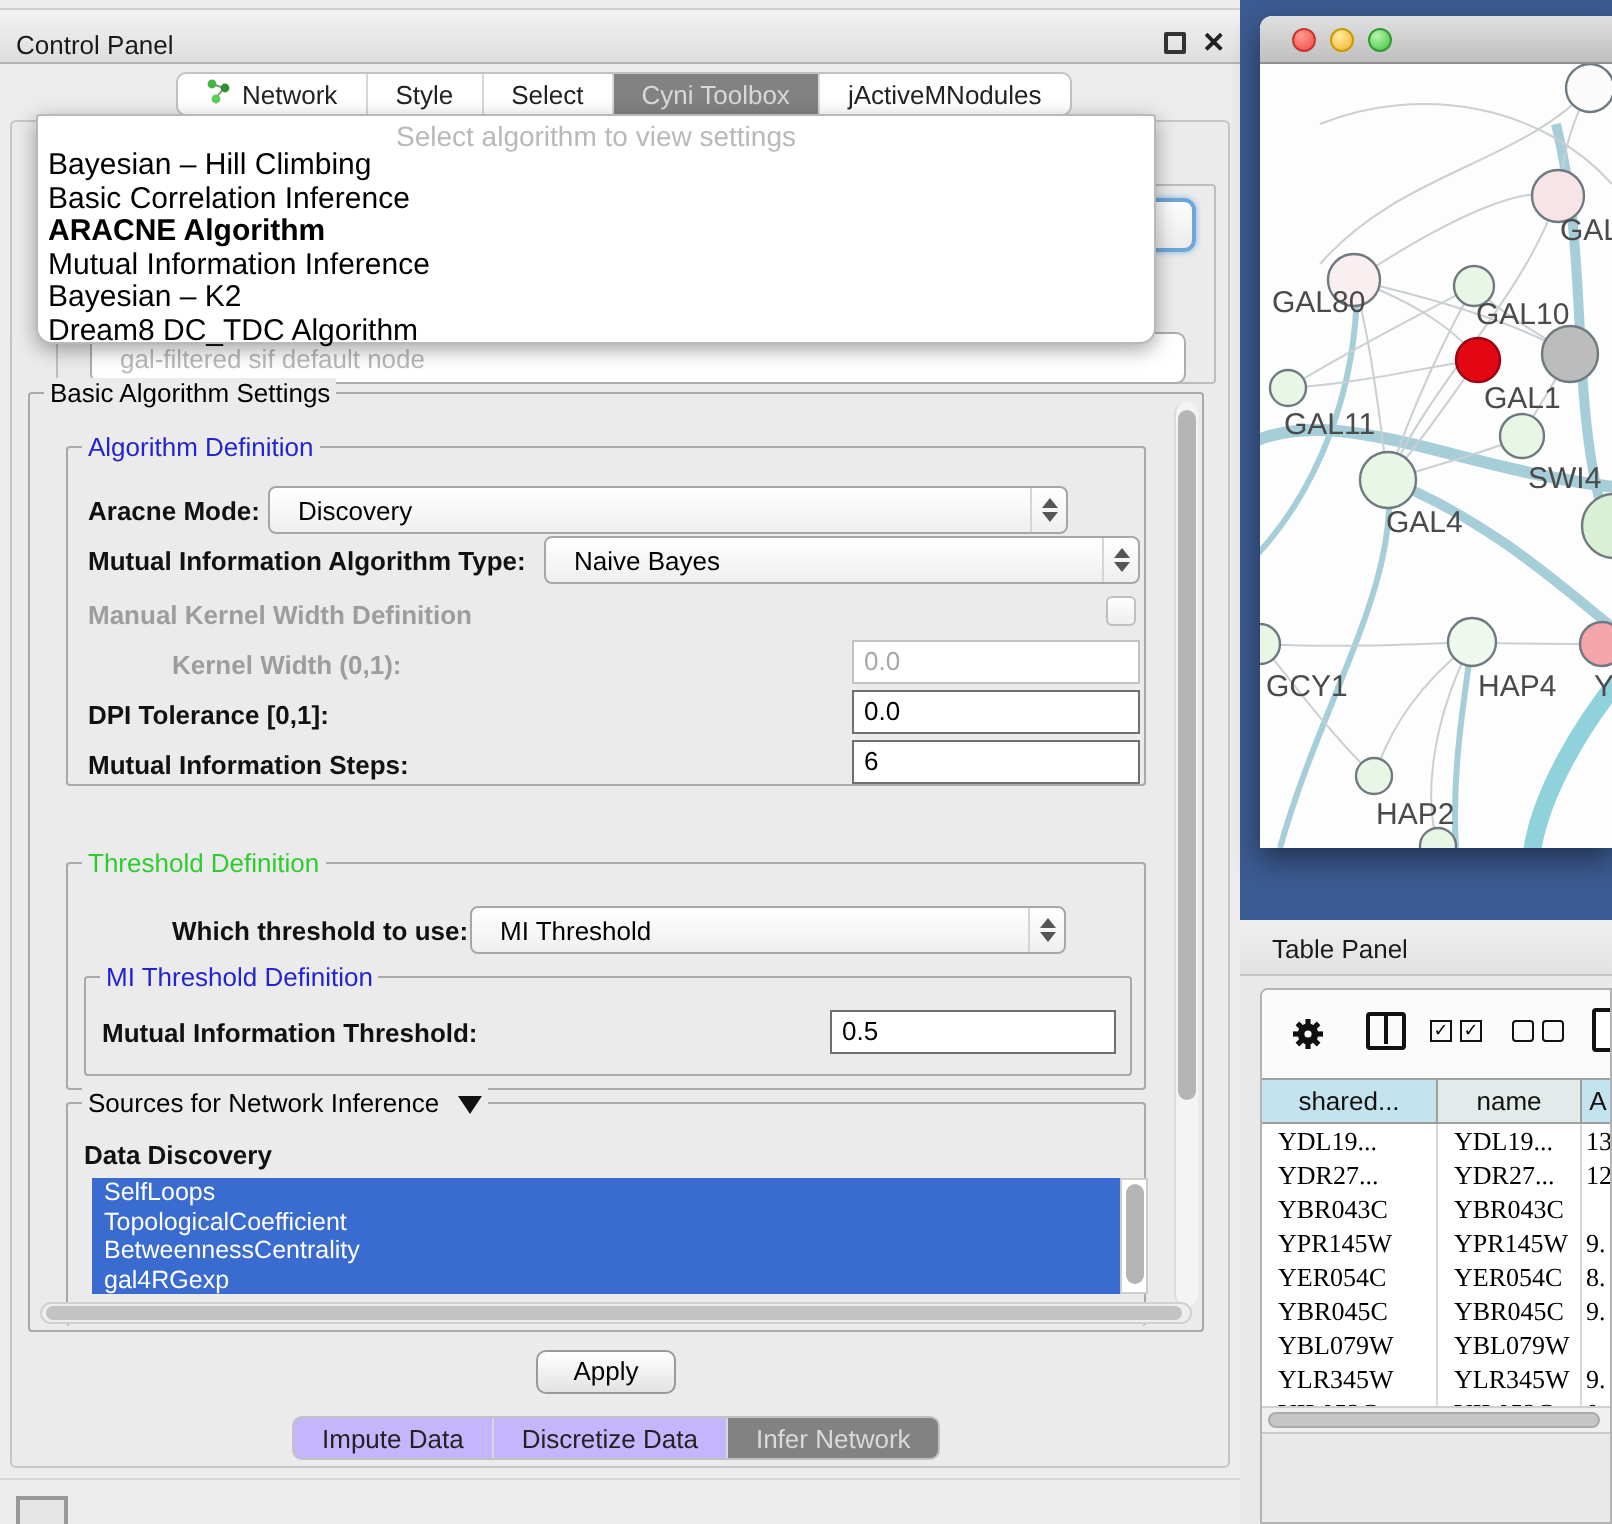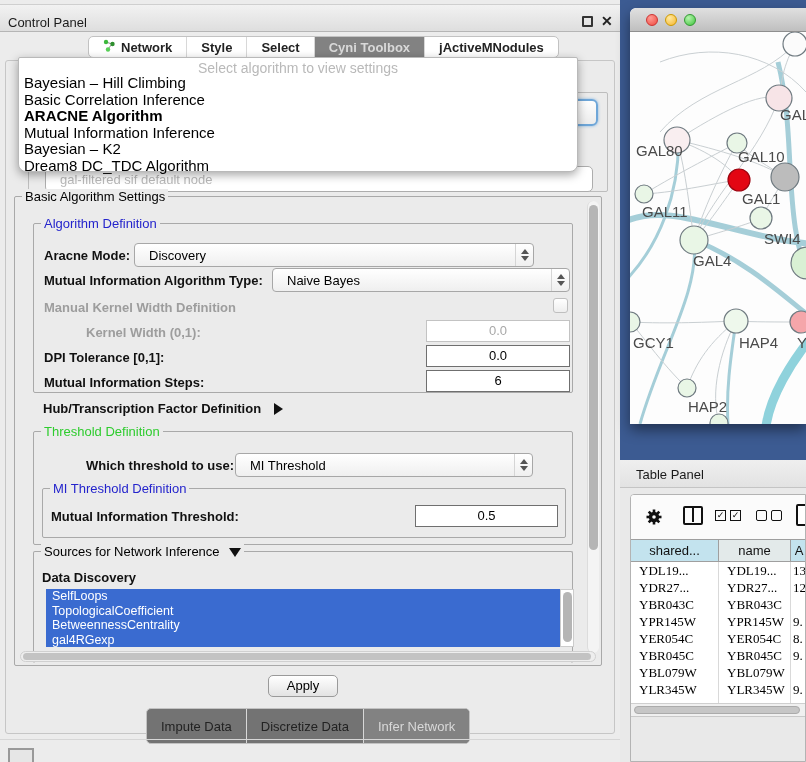--- a/index.html
+++ b/index.html
@@ -7,21 +7,21 @@
   body { font-family:"Liberation Sans", sans-serif; background:#ececec; position:relative; overflow:hidden; }
   .abs { position:absolute; }
 
   
   .cp-window { left:0; top:0; width:620px; height:762px; background:#ececec; }
   .cp-titlebar { left:0; top:4px; width:620px; height:28px; background:linear-gradient(#f2f2f2,#dedede); border-top:1px solid #cfcfcf; border-bottom:1px solid #b5b5b5; }
   .cp-title { left:8px; top:10px; font-size:13px; color:#1a1a1a; }
   .float-icon { left:582px; top:11px; width:11px; height:11px; border:2px solid #333; border-radius:1px; }
   .close-icon { left:601px; top:8px; font-size:14px; font-weight:bold; color:#222; }
 
-  .tabstrip { left:88px; top:36px; height:22px; background:#fff; border:1px solid #c2c2c2; border-radius:5px; display:flex; align-items:stretch; overflow:hidden;font-weight:bold; }
+  .tabstrip { left:88px; top:36px; height:22px; background:#fff; border:1px solid #c2c2c2; border-radius:5px; display:flex; align-items:stretch; overflow:hidden; }
   .tab { display:flex; align-items:center; padding:0 14px; font-size:13px; color:#222; border-right:1px solid #d8d8d8; white-space:nowrap; }
   .tab:last-child { border-right:none; }
   .tab.sel { background:#828282; color:#d9d9d9; }
   .tab .ticon { margin-right:5px; }
 
   .cp-content { left:5px; top:60px; width:610px; height:674px; background:#ebebeb; border:1px solid #c6c6c6; border-radius:3px; }
 
   
   .ghost-group { left:28px; top:92px; width:580px; height:100px; border:1px solid #bdbdbd; border-radius:2px; }
   .ghost-combo-frag { left:570px; top:99px; width:28px; height:27px; background:linear-gradient(#fdfdfd,#ececec); border:2px solid #6ea6d8; border-radius:6px; box-shadow:0 0 3px #7fb2e0; }
@@ -45,38 +45,38 @@
 
   .lbl { font-size:13px; font-weight:bold; color:#111; white-space:nowrap; }
   .lbl.dis { color:#9d9d9d; }
 
   .combo { background:linear-gradient(#ffffff,#efefef); border:1px solid #a7a7a7; border-radius:4px; font-size:13px; color:#000; display:flex; align-items:center; padding-left:14px; }
   .combo .cval { flex:1; }
   .spin { width:18px; display:flex; flex-direction:column; align-items:center; justify-content:center; gap:2px; border-left:1px solid #d5d5d5; align-self:stretch; }
   .spin .up { width:0; height:0; border-left:4px solid transparent; border-right:4px solid transparent; border-bottom:5px solid #555; }
   .spin .dn { width:0; height:0; border-left:4px solid transparent; border-right:4px solid transparent; border-top:5px solid #555; }
 
-  .field { background:#fff; border:1px solid #6f6f6f; font-size:13px; color:#000; text-align:center; padding:0 5px; line-height:20px; }
+  .field { background:#fff; border:1px solid #6f6f6f; font-size:13px; color:#000; text-align:left; padding:0 5px; line-height:20px; }
   .field.dis { border:1px solid #c3c3c3; color:#a8a8a8; }
 
   .chk { width:15px; height:15px; background:linear-gradient(#fff,#eee); border:1px solid #bfbfbf; border-radius:3px; }
 
   .arrow-right { display:inline-block; width:0; height:0; border-top:6px solid transparent; border-bottom:6px solid transparent; border-left:9px solid #111; vertical-align:middle; margin-left:8px; }
   .arrow-down { display:inline-block; width:0; height:0; border-left:6px solid transparent; border-right:6px solid transparent; border-top:9px solid #111; vertical-align:middle; margin-left:6px; }
 
   .attr-list { left:31px; top:392px; width:514px; height:58px; background:#3a6bd0; overflow:hidden; }
   .attr-item { font-size:12.5px; color:#fff; height:14.5px; line-height:14.5px; padding-left:6px; white-space:nowrap; }
   .list-vscroll { left:545px; top:392px; width:14px; height:58px; background:#fff; border:1px solid #ccc; }
   .list-vthumb { left:2px; top:2px; width:9px; height:50px; background:#b5b5b5; border-radius:5px; }
   .hscroll { left:5px; top:454px; width:576px; height:11px; background:#eeeeee; border:1px solid #d0d0d0; border-radius:6px; }
   .hthumb { left:2px; top:1px; width:568px; height:7px; background:#c3c3c3; border-radius:4px; }
 
   .apply-btn { left:268px; top:675px; width:70px; height:22px; background:linear-gradient(#ffffff,#e3e3e3); border:1px solid #9a9a9a; border-radius:5px; font-size:13px; color:#000; text-align:center; line-height:20px; }
 
-  .bottom-tabstrip { left:146px; top:708px; height:36px; background:#737373; border:1px solid #c2c2c2; border-radius:5px; display:flex; overflow:hidden; }
+  .bottom-tabstrip { left:146px; top:708px; height:22px; background:#c4b5fd; border:1px solid #c2c2c2; border-radius:5px; display:flex; overflow:hidden; }
   .cp-bottom-line { left:0; top:739px; width:620px; height:1px; background:#d6d6d6; }
   .corner-btn { left:8px; top:748px; width:26px; height:16px; background:#e6e6e6; border:2px solid #999; }
 
   
   .desktop { left:620px; top:0; width:186px; height:462px; background:#3c5b92; }
   .net-window { left:630px; top:8px; width:176px; height:416px; border-radius:6px 0 0 0; box-shadow:0 6px 14px rgba(0,0,0,0.45); background:#fff; overflow:hidden; }
   .net-titlebar { left:0; top:0; width:176px; height:24px; background:linear-gradient(#e0e0e0,#bfbfbf); border-bottom:1px solid #8f8f8f; border-radius:6px 0 0 0; }
   .tl { width:12px; height:12px; border-radius:50%; top:6px; }
   .tl.red { left:16px; background:radial-gradient(circle at 35% 30%, #ff9a93, #ee4b40); border:0.5px solid #c33; }
   .tl.yellow { left:35px; background:radial-gradient(circle at 35% 30%, #ffe9a0, #f5b52d); border:0.5px solid #c90; }
@@ -194,24 +194,20 @@
       <div class="abs lbl dis" style="left:10px; top:101px;margin-left:42px;">Kernel Width (0,1):</div>
       <div class="abs field dis" style="left:392px; top:96px; width:144px; height:22px;">0.0</div>
 
       <div class="abs lbl" style="left:10px; top:126px;">DPI Tolerance [0,1]:</div>
       <div class="abs field" style="left:392px; top:121px; width:144px; height:22px;">0.0</div>
 
       <div class="abs lbl" style="left:10px; top:151px;">Mutual Information Steps:</div>
       <div class="abs field" style="left:392px; top:146px; width:144px; height:22px;">6</div>
     </div>
 
-    <div class="abs" style="left:28px; top:202px;">
-      <span class="lbl">Hub/Transcription Factor Definition</span>
-      <span class="arrow-right"></span>
-    </div>
 
     <div class="abs group" style="left:18px; top:234px; width:540px; height:114px;">
       <div class="gtitle green">Threshold Definition</div>
 
       <div class="abs lbl" style="left:52px; top:26px;">Which threshold to use:</div>
       <div class="abs combo" style="left:201px; top:21px; width:298px; height:24px;">
         <span class="cval">MI Threshold</span>
         <span class="spin">
             <span class="up"></span>
             <span class="dn"></span>

